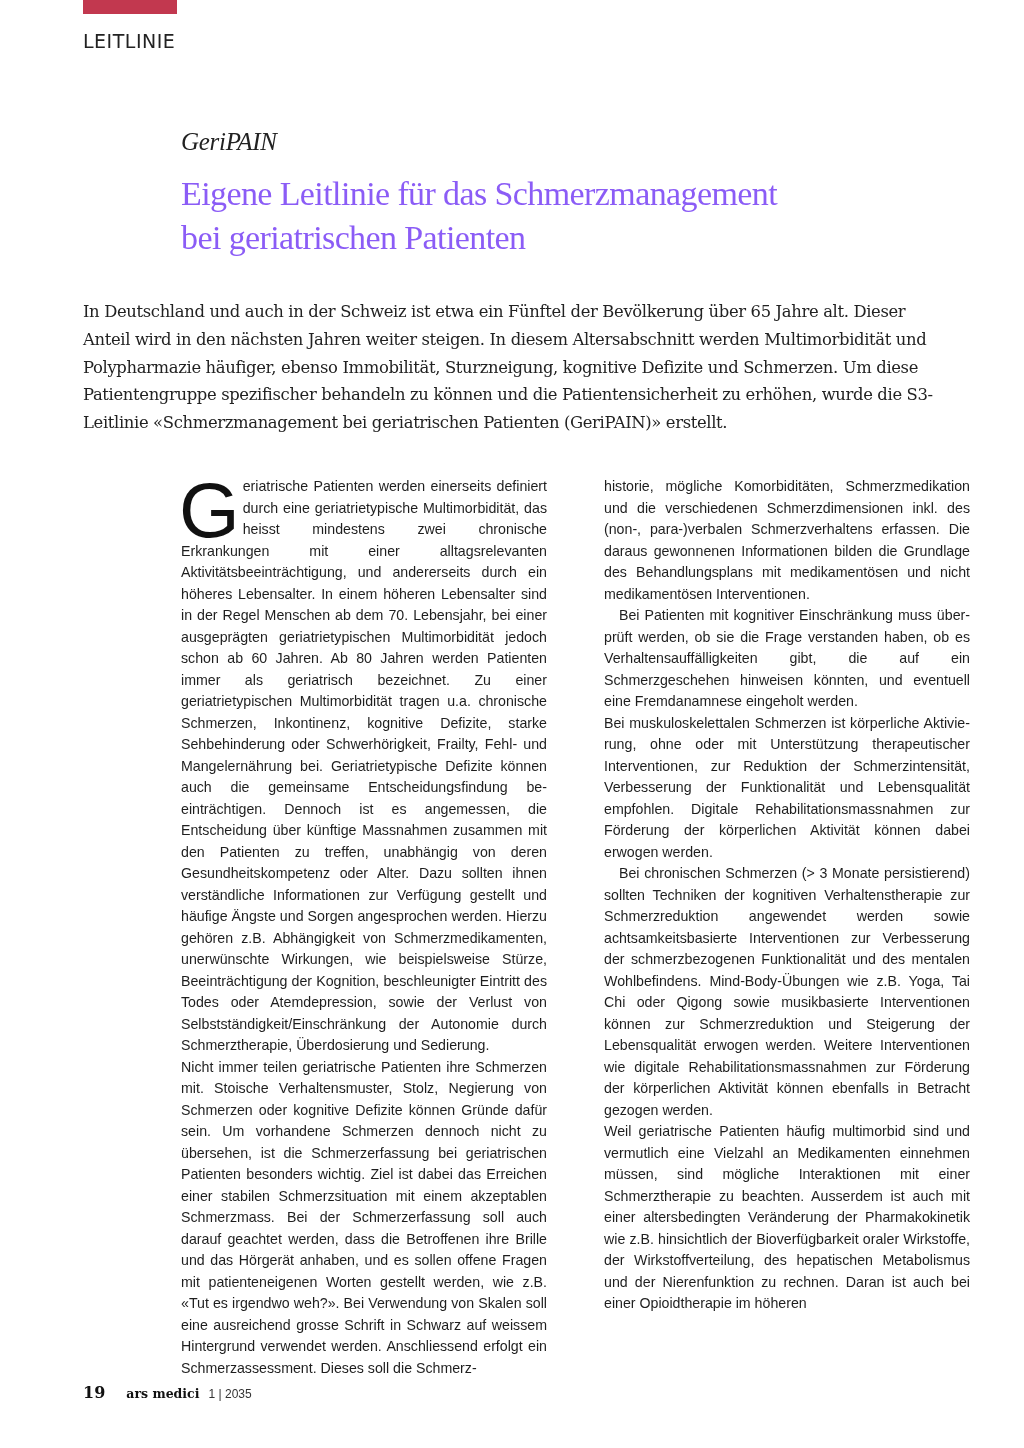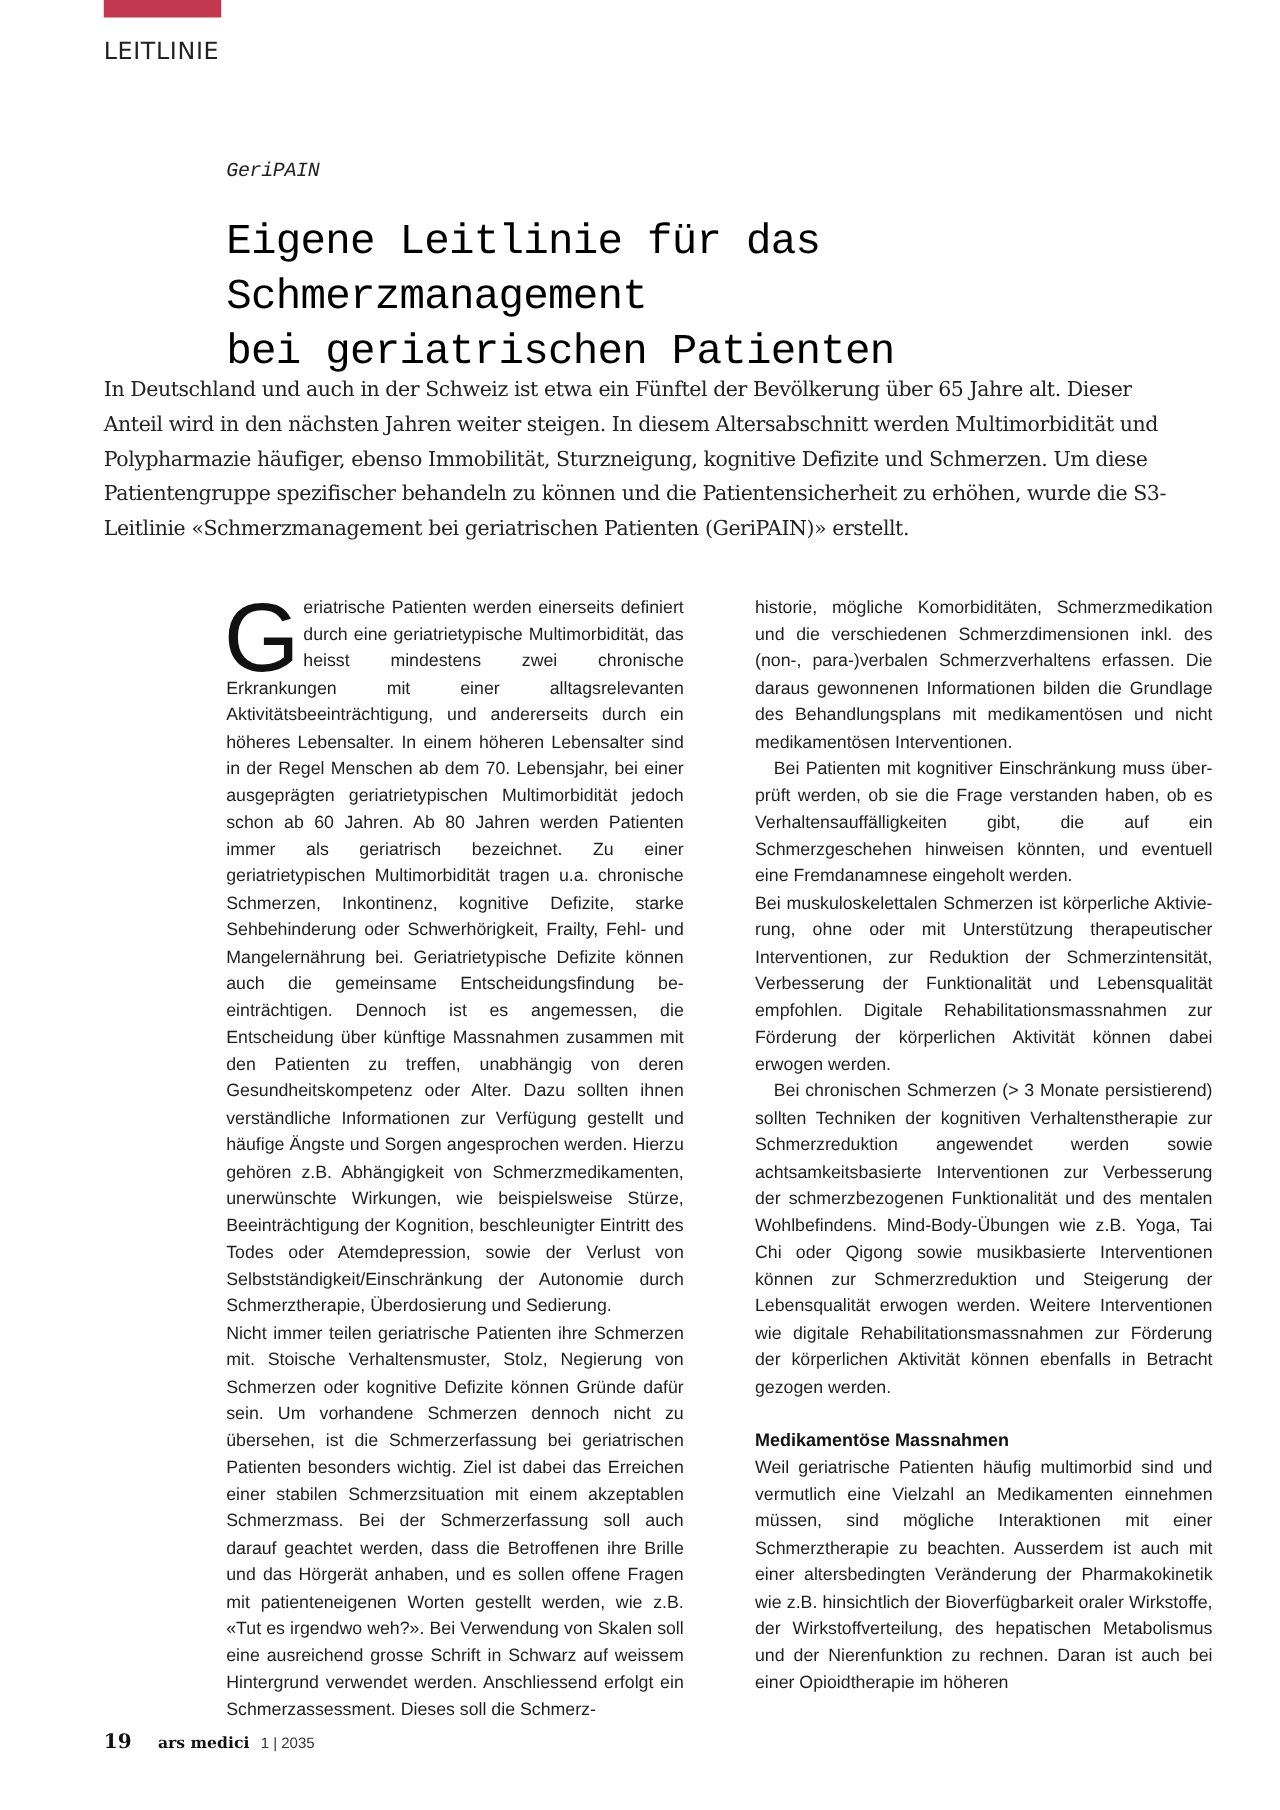--- a/index.html
+++ b/index.html
@@ -1,20 +1,20 @@
 <!DOCTYPE html>
 <html><head>
 <meta charset="utf-8">
 <style>
   html, body { margin: 0; padding: 0; background: #ffffff; }
   body { width: 1024px; height: 1448px; position: relative; overflow: hidden; color: #1c1c1c; }
   .accent-bar { position: absolute; left: 83px; top: 0; width: 94px; height: 14px; background: #c2384f; }
   .section-label { position: absolute; left: 83px; top: 30px; font-family: "DejaVu Sans", sans-serif; font-size: 19px; letter-spacing: 0.5px; color: #222; font-weight: normal; }
-  .kicker { position: absolute; left: 181px; top: 128px; font-family: Liberation Mono, monospace; font-style: italic; font-size: 16px; color: #222; letter-spacing: -0.3px; }
-  .title { position: absolute; left: 181px; top: 172px; width: 780px; font-family: Liberation Mono, monospace; font-size: 34px; line-height: 44px; color: #000000; letter-spacing: -0.6px; font-weight: normal; margin: 0; }
+  .kicker { position: absolute; left: 181px; top: 128px; font-family: Liberation Serif, serif; font-style: italic; font-size: 25px; color: #222; letter-spacing: -0.3px; }
+  .title { position: absolute; left: 181px; top: 172px; width: 780px; font-family: Liberation Serif, serif; font-size: 34px; line-height: 44px; color: #8b5cf6; letter-spacing: -0.6px; font-weight: normal; margin: 0; }
   .lead { position: absolute; left: 83px; top: 298px; width: 860px; font-family: "DejaVu Serif", serif; font-size: 16.4px; line-height: 27.8px; color: #222; letter-spacing: -0.35px; margin: 0; }
   .col { position: absolute; top: 476px; width: 366px; font-family: "Liberation Sans", sans-serif; font-size: 14.2px; line-height: 21.5px; color: #1e1e1e; text-align: justify; hyphens: manual; }
   .col-left { left: 181px; }
   .col-right { left: 604px; }
   .col p { margin: 0; }
   .col p.indent { text-indent: 15px; }
   .col h3 { font-family: "Liberation Sans", sans-serif; font-weight: bold; font-size: 14.4px; line-height: 21.5px; margin: 21.5px 0 0 0; color: #111; }
   .dropcap { float: left; font-family: "Liberation Sans", sans-serif; font-size: 78px; line-height: 60px; height: 58px; margin: 4px 3px 0 -2px; color: #111; font-weight: normal; }
   .footer { position: absolute; left: 83px; top: 1383px; font-family: "DejaVu Serif", serif; color: #111; }
   .page-num { font-weight: bold; font-size: 16px; }
@@ -38,21 +38,20 @@
 <div class="col col-left">
   <p><span class="dropcap">G</span><span>eriatrische Patienten werden einerseits definiert durch eine geriatrietypische Multimorbidität, das heisst min­destens zwei chronische Erkrankungen mit einer all­tagsrelevanten Aktivitätsbeeinträchtigung, und andererseits durch ein höheres Lebensalter. In einem höheren Lebensalter sind in der Regel Menschen ab dem 70. Lebensjahr, bei ei­ner ausgeprägten geriatrietypischen Multimorbidität jedoch schon ab 60 Jahren. Ab 80 Jahren werden Patienten immer als geriatrisch bezeichnet. Zu einer geriatrietypischen Multimor­bidität tragen u.a. chronische Schmerzen, Inkontinenz, kogni­tive Defizite, starke Sehbehinderung oder Schwerhörigkeit, Frailty, Fehl- und Mangelernährung bei. Geriatrietypische De­fizite können auch die gemeinsame Entscheidungsfindung be­einträchtigen. Dennoch ist es angemessen, die Entscheidung über künftige Massnahmen zusammen mit den Patienten zu treffen, unabhängig von deren Gesundheitskompetenz oder Alter. Dazu sollten ihnen verständliche Informationen zur Ver­fügung gestellt und häufige Ängste und Sorgen angesprochen werden. Hierzu gehören z.B. Abhängigkeit von Schmerzme­dikamenten, unerwünschte Wirkungen, wie beispielsweise Stürze, Beeinträchtigung der Kognition, beschleunigter Eintritt des Todes oder Atemdepression, sowie der Verlust von Selbst­ständigkeit/Einschränkung der Autonomie durch Schmerz­therapie, Überdosierung und Sedierung.</span></p>
   <p>Nicht immer teilen geriatrische Patienten ihre Schmerzen mit. Stoische Verhaltensmuster, Stolz, Negierung von Schmer­zen oder kognitive Defizite können Gründe dafür sein. Um vorhandene Schmerzen dennoch nicht zu übersehen, ist die Schmerzerfassung bei geriatrischen Patienten besonders wichtig. Ziel ist dabei das Erreichen einer stabilen Schmerz­situation mit einem akzeptablen Schmerzmass. Bei der Schmerzerfassung soll auch darauf geachtet werden, dass die Betroffenen ihre Brille und das Hörgerät anhaben, und es sollen offene Fragen mit patienteneigenen Worten gestellt werden, wie z.B. «Tut es irgendwo weh?». Bei Verwendung von Skalen soll eine ausreichend grosse Schrift in Schwarz auf weissem Hintergrund verwendet werden. Anschliessend erfolgt ein Schmerzassessment. Dieses soll die Schmerz-</p>
 </div>
 
 <div class="col col-right">
   <p>historie, mögliche Komorbiditäten, Schmerzmedikation und die verschiedenen Schmerzdimensionen inkl. des (non-, para-)verbalen Schmerzverhaltens erfassen. Die daraus gewonnenen Informationen bilden die Grundlage des Be­handlungsplans mit medikamentösen und nicht medika­mentösen Interventionen.</p>
   <p class="indent">Bei Patienten mit kognitiver Einschränkung muss über­prüft werden, ob sie die Frage verstanden haben, ob es Ver­haltensauffälligkeiten gibt, die auf ein Schmerzgeschehen hinweisen könnten, und eventuell eine Fremdanamnese eingeholt werden.</p>
   <p>Bei muskuloskelettalen Schmerzen ist körperliche Aktivie­rung, ohne oder mit Unterstützung therapeutischer Interven­tionen, zur Reduktion der Schmerzintensität, Verbesserung der Funktionalität und Lebensqualität empfohlen. Digitale Rehabilitationsmassnahmen zur Förderung der körperlichen Aktivität können dabei erwogen werden.</p>
   <p class="indent">Bei chronischen Schmerzen (&gt; 3 Monate persistierend) soll­ten Techniken der kognitiven Verhaltenstherapie zur Schmerz­reduktion angewendet werden sowie achtsamkeitsbasierte Interventionen zur Verbesserung der schmerzbezogenen Funktionalität und des mentalen Wohlbefindens. Mind-Bo­dy-Übungen wie z.B. Yoga, Tai Chi oder Qigong sowie musik­basierte Interventionen können zur Schmerzreduktion und Steigerung der Lebensqualität erwogen werden. Weitere Interventionen wie digitale Rehabilitationsmassnahmen zur Förderung der körperlichen Aktivität können ebenfalls in Betracht gezogen werden.</p>
-  <h3>Medikamentöse Massnahmen</h3>
   <p>Weil geriatrische Patienten häufig multimorbid sind und vermutlich eine Vielzahl an Medikamenten einnehmen müs­sen, sind mögliche Interaktionen mit einer Schmerztherapie zu beachten. Ausserdem ist auch mit einer altersbedingten Veränderung der Pharmakokinetik wie z.B. hinsichtlich der Bioverfügbarkeit oraler Wirkstoffe, der Wirkstoffverteilung, des hepatischen Metabolismus und der Nierenfunktion zu rechnen. Daran ist auch bei einer Opioidtherapie im höheren</p>
 </div>
 
 <div class="footer">
   <span class="page-num">19</span>
   <span class="journal">ars medici</span>
   <span class="issue">1 | 2035</span>
 </div>
 
 </body></html>

